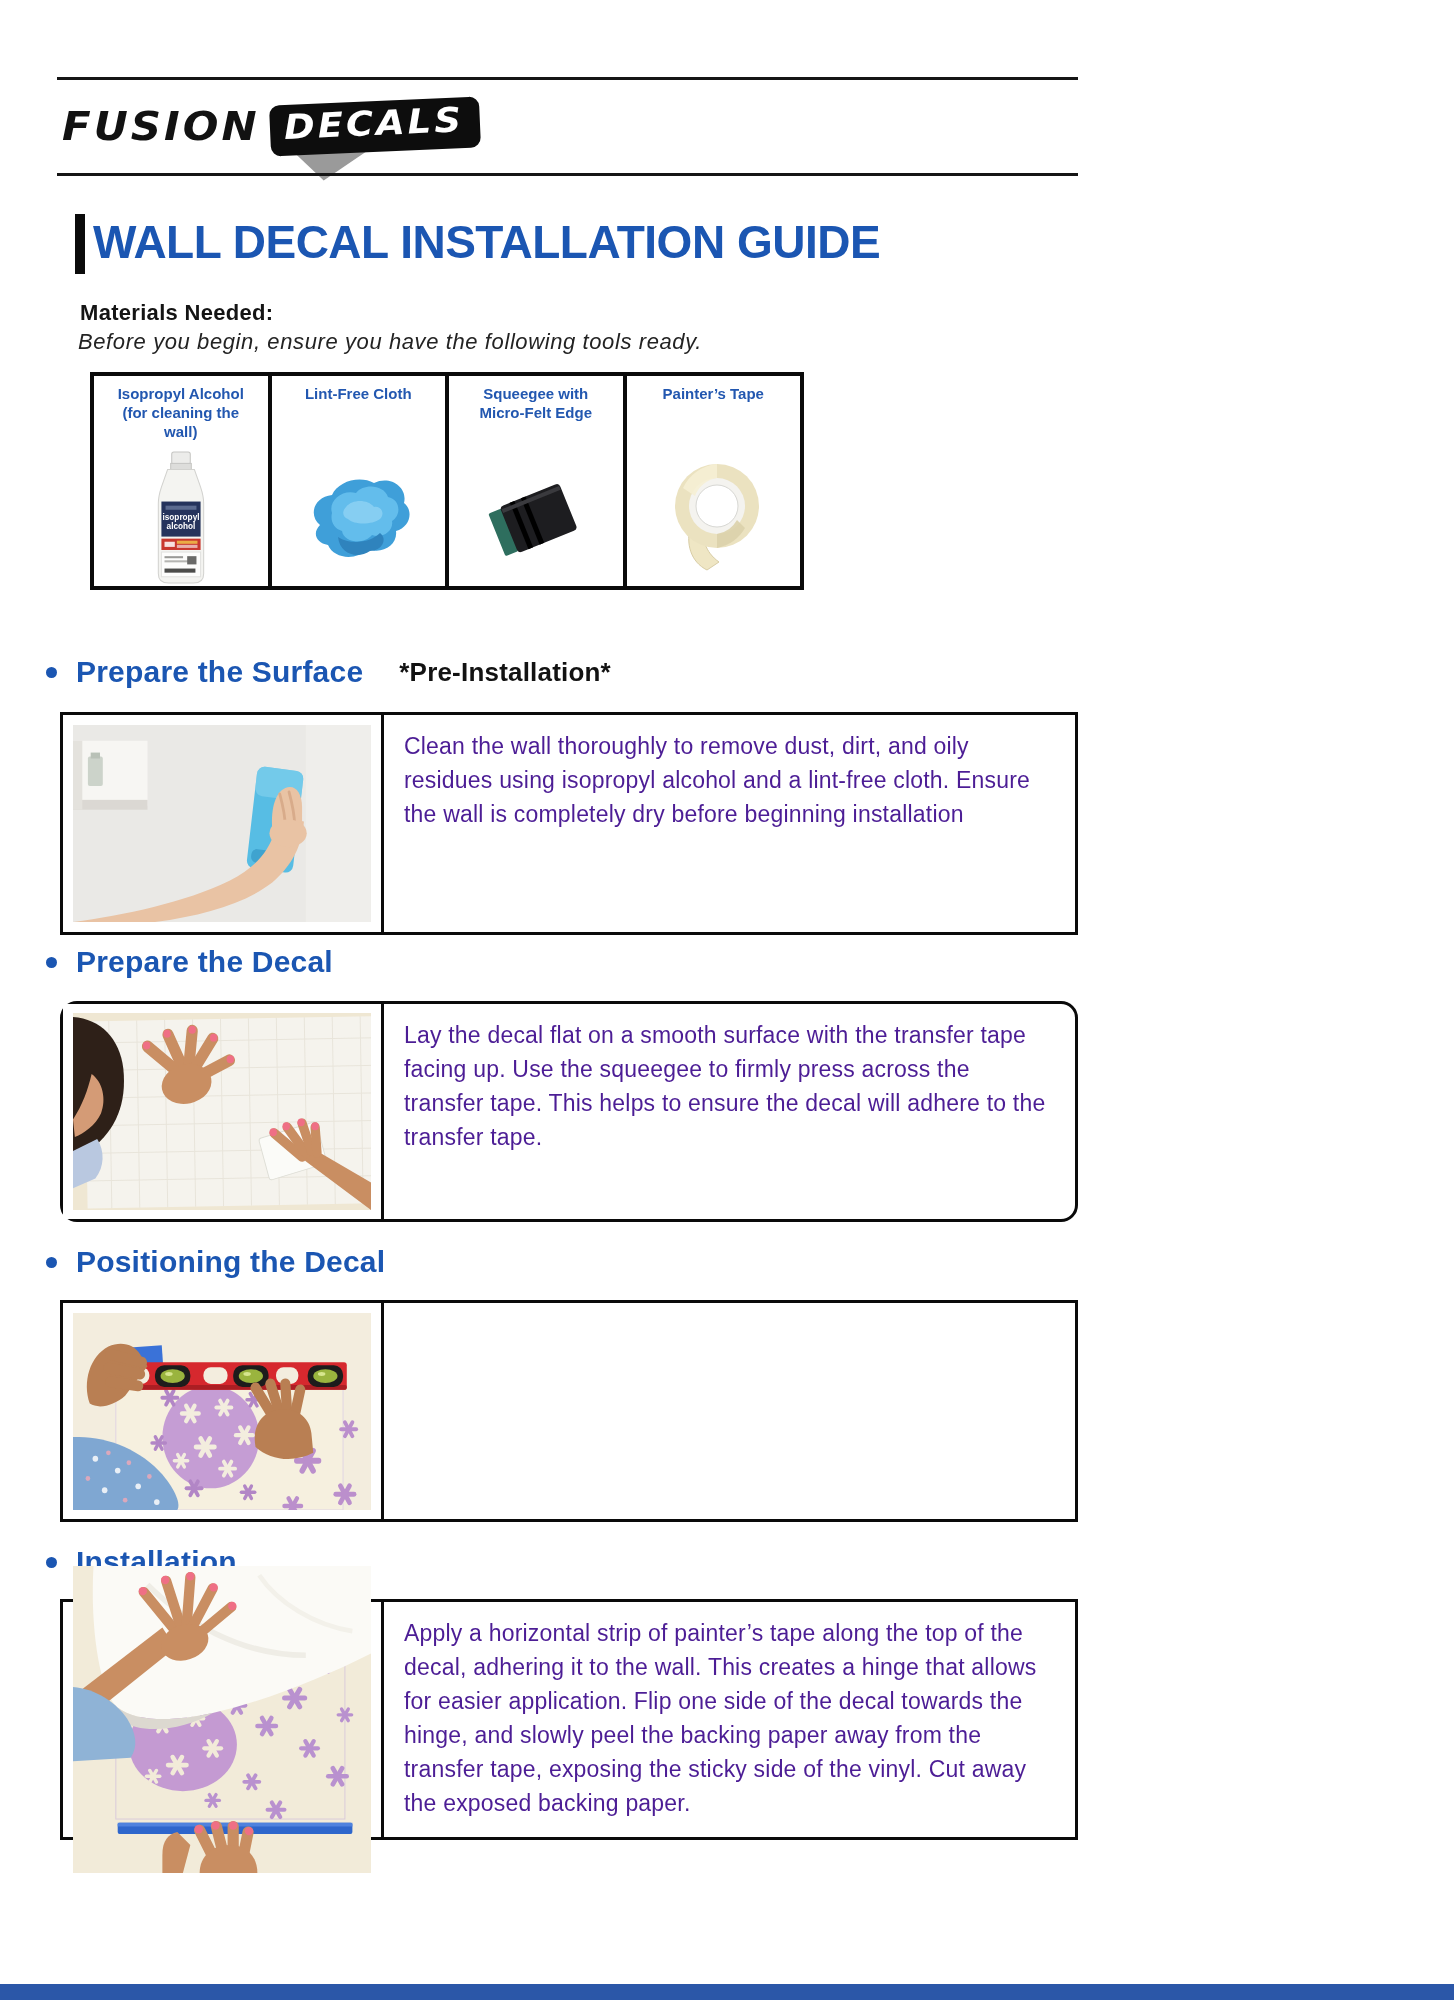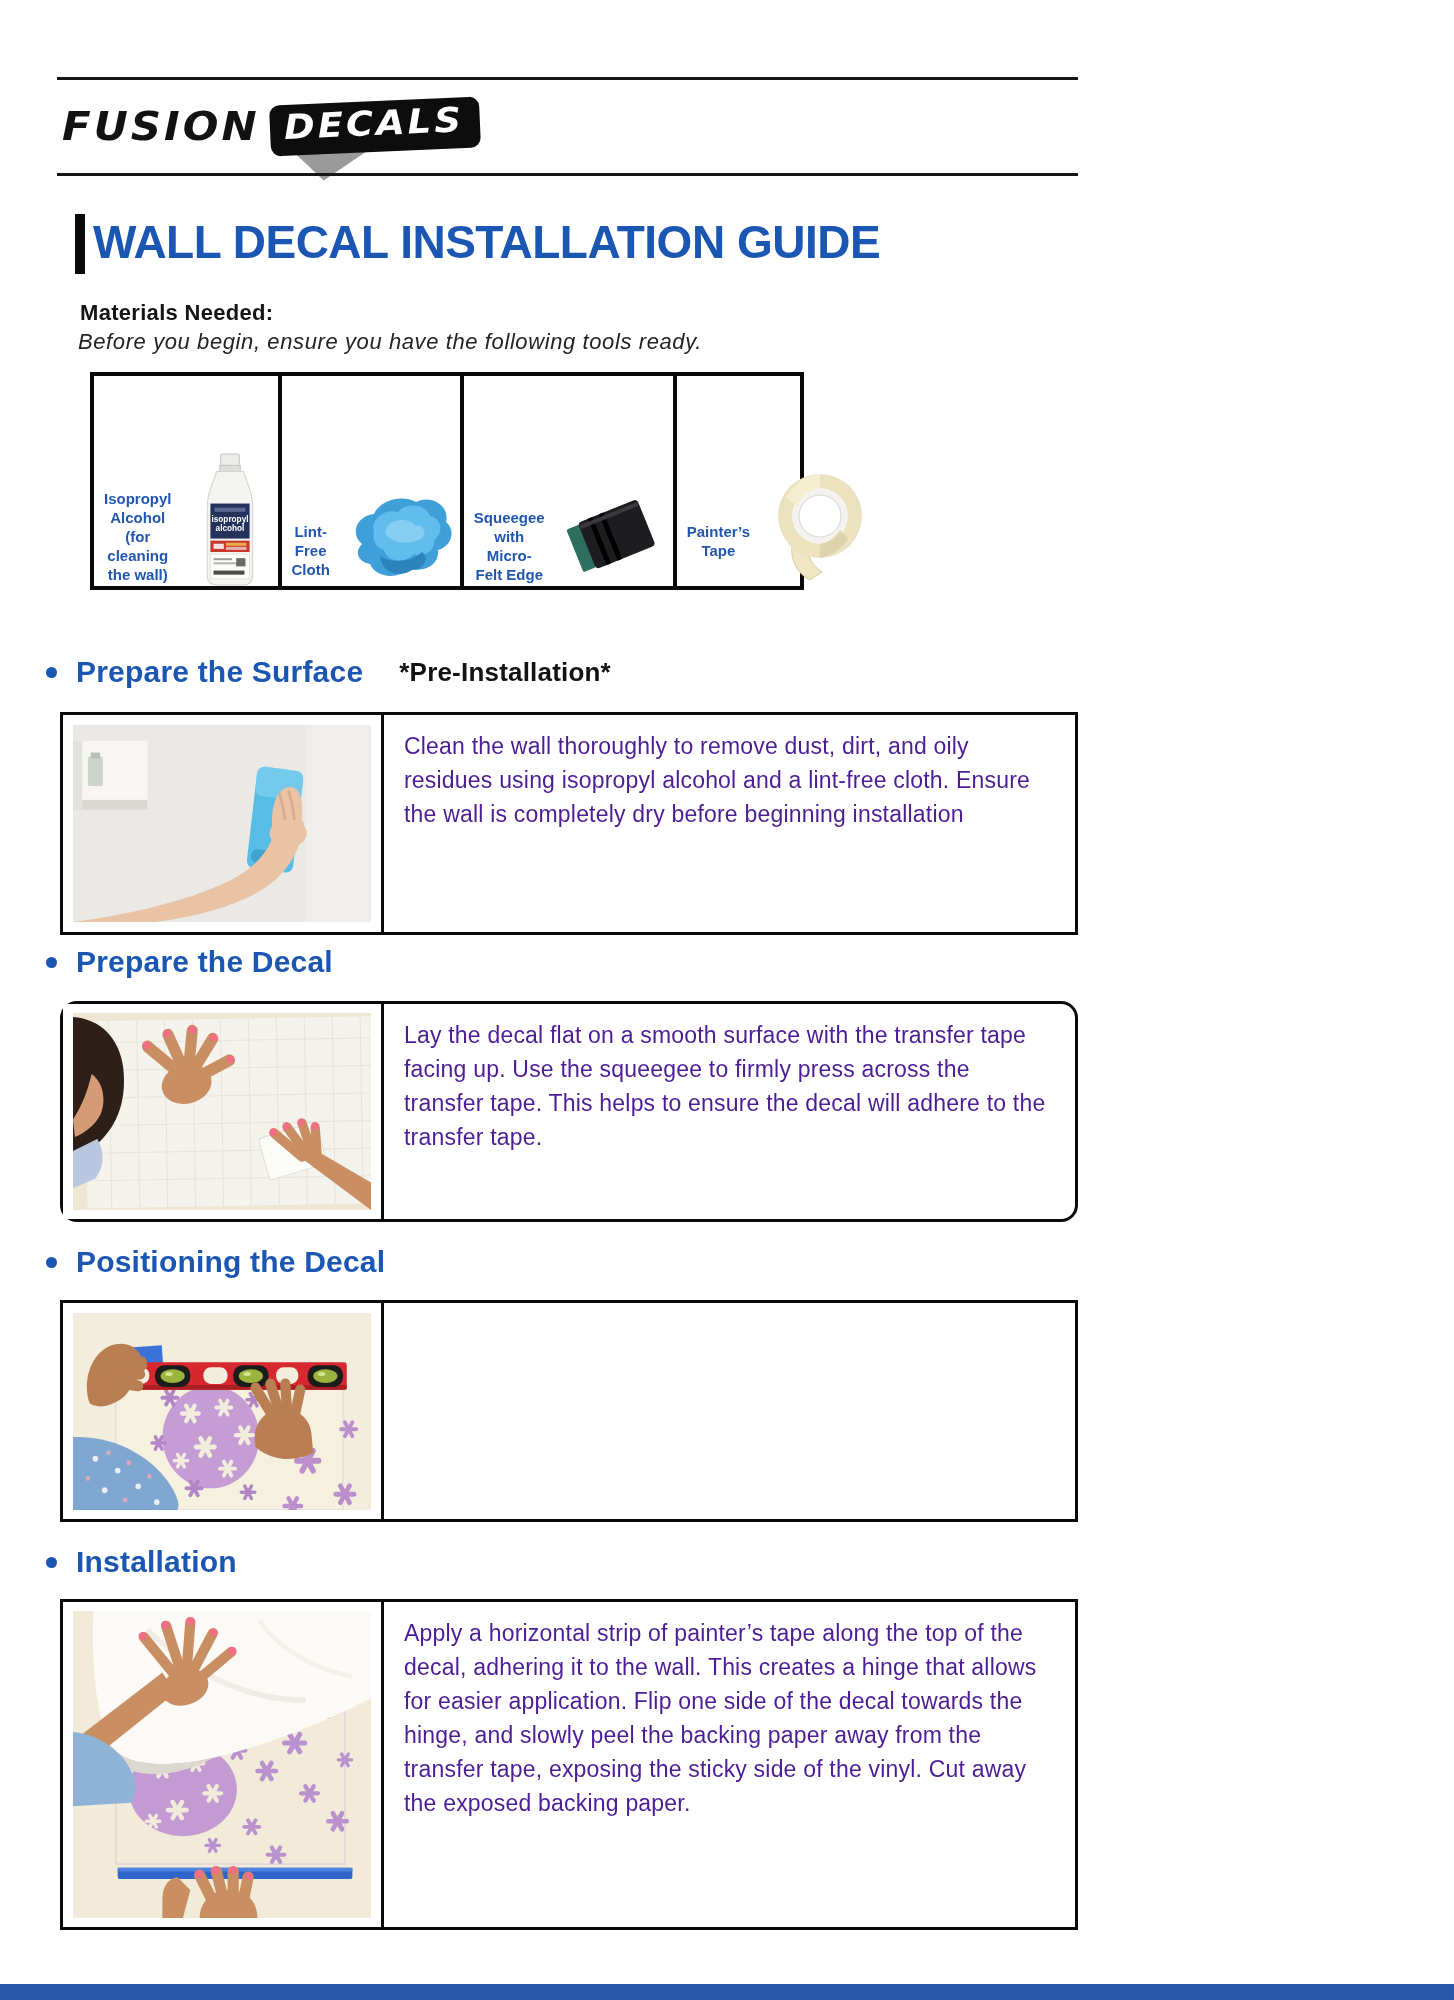--- a/index.html
+++ b/index.html
@@ -18,41 +18,41 @@
   .logo-box{position:relative;z-index:1;display:inline-block;background:#0d0d0d;border-radius:10px;padding:1px 16px 7px 14px;transform:rotate(-2.5deg);}
   .logo-decals{font-family:"DejaVu Sans","Liberation Sans",sans-serif;font-style:italic;font-weight:800;font-size:37px;letter-spacing:3px;color:#ffffff;transform:scaleY(.92);display:inline-block;}
 
   
   .title{position:absolute;left:75px;top:183px;border-left:10px solid #0b0b0b;padding:2px 0 6px 8px;font-size:46px;font-weight:800;letter-spacing:-.5px;color:#1b56b2;line-height:52px;}
 
   
   .mat-heading{position:absolute;left:80px;top:300px;font-size:22px;font-weight:800;color:#141414;letter-spacing:.3px;}
   .mat-intro{position:absolute;left:78px;top:329px;font-size:22px;font-style:italic;color:#232323;letter-spacing:.6px;}
   .mat-table{position:absolute;left:90px;top:372px;width:714px;height:218px;border:4px solid #0a0a0a;box-sizing:border-box;display:flex;background:#fff;}
-  .mat-col{flex:1 1 0;border-right:4px solid #0a0a0a;box-sizing:border-box;display:flex;flex-direction:row;align-items:flex-end;}
+  .mat-col{flex:1 1 0;border-right:4px solid #0a0a0a;box-sizing:border-box;display:flex;flex-direction:column;align-items:center;}
   .mat-col:last-child{border-right:none;}
   .mat-label{font-size:15px;font-weight:800;color:#2257b0;text-align:center;padding:8px 10px 2px;line-height:19px;min-height:62px;}
   .mat-img{flex:1;display:flex;align-items:center;justify-content:center;width:100%;}
 
   
   .sec-head{position:absolute;left:46px;display:flex;align-items:center;}
   .dot{width:11px;height:11px;border-radius:50%;background:#1b56b2;margin-right:19px;flex:0 0 auto;}
   .sec-title{font-size:30px;font-weight:800;color:#1b56b2;letter-spacing:.2px;}
   .sec-note{font-size:26px;font-weight:800;color:#121212;margin-left:36px;letter-spacing:.2px;}
 
   
   .sec-table{position:absolute;left:60px;width:1018px;border:3px solid #0a0a0a;box-sizing:border-box;display:flex;background:#fff;}
   .photo-cell{width:321px;flex:0 0 321px;border-right:3px solid #0a0a0a;box-sizing:border-box;background:#fff;display:flex;align-items:center;justify-content:center;padding:9px;}
   .photo-cell svg{display:block;}
   .text-cell{flex:1;padding:14px 20px 10px 20px;font-size:23px;line-height:34px;color:#4c1d95;letter-spacing:.2px;}
 
   .s1h{top:655px;} .s1t{top:712px;height:223px;}
   .s2h{top:945px;} .s2t{top:1001px;height:221px;border-radius:17px;}
   .s3h{top:1245px;} .s3t{top:1300px;height:222px;}
-  .s4h{top:1545px;} .s4t{top:1599px;height:331px;}
+  .s4h{top:1545px;} .s4t{top:1599px;height:241px;}
 
   .footer-band{position:absolute;left:0;bottom:0;width:1454px;height:16px;background:#2b57a8;}
 </style>
 </head>
 <body>
 
 <div class="page">
 
   <div class="rule rule-top"></div>
 

